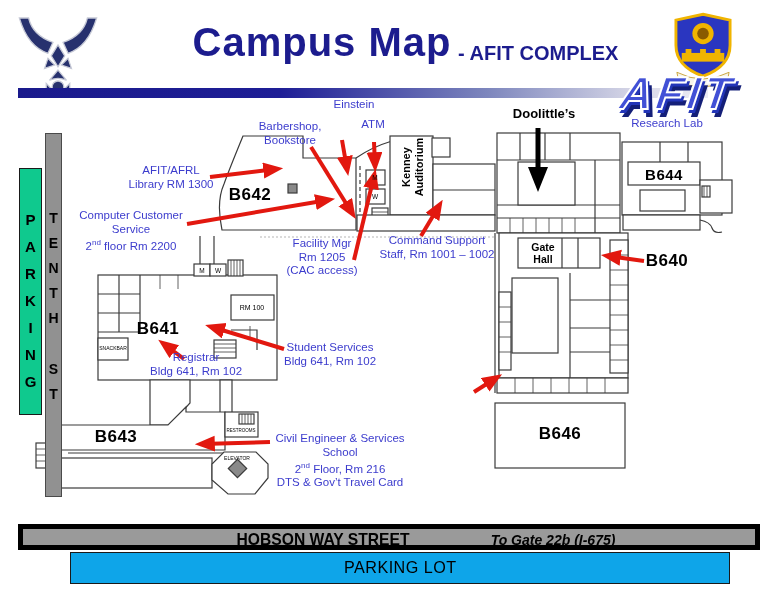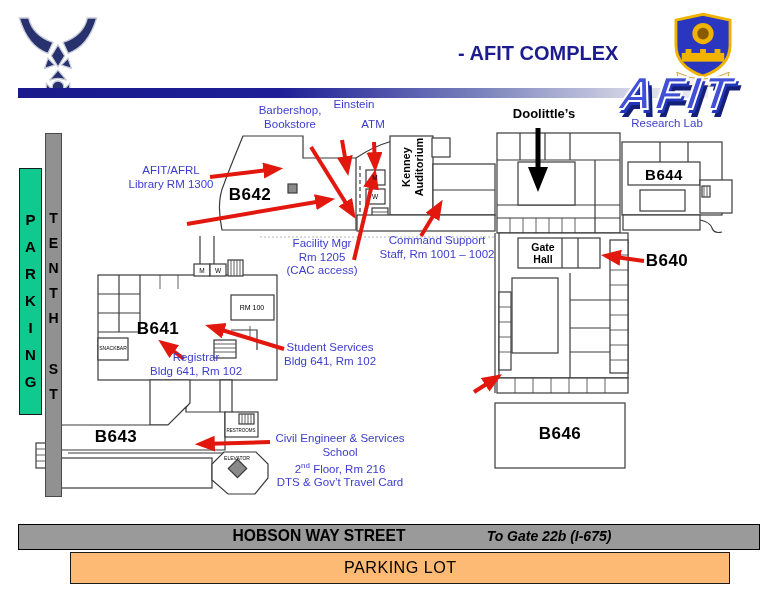--- a/index.html
+++ b/index.html
@@ -33,24 +33,24 @@
     background:#9196e1;border:1.5px solid #111;display:flex;align-items:center;justify-content:center;
     font-size:16px;font-weight:bold;letter-spacing:1px;color:#000;}
   
   .vbar{position:absolute;display:flex;flex-direction:column;align-items:center;color:#000;font-weight:bold;}
   #parking-bar{left:19px;top:168px;width:23px;height:247px;background:#0fc98e;border:1px solid #1a1a1a;padding-top:42px;box-sizing:border-box;}
   #tenth-bar{left:45px;top:133px;width:17px;height:364px;background:#919191;border:1px solid #4a4a4a;padding-top:76px;box-sizing:border-box;}
   .vtext{writing-mode:vertical-lr;text-orientation:upright;font-size:15px;letter-spacing:10px;line-height:1;}
   #tenth-bar .vtext{font-size:14px;letter-spacing:9px;}
   #tenth-gap{height:26px;}
   
-  #hobson-bar{left:18px;top:524px;width:742px;height:26px;background:#9a9a9a;border:1px solid #000000;box-sizing:border-box;}
+  #hobson-bar{left:18px;top:524px;width:742px;height:26px;background:#9a9a9a;border:5px solid #000000;box-sizing:border-box;}
   #hobson-name{position:absolute;left:300px;top:1px;transform:translateX(-50%) scaleX(0.92);font-size:17px;font-weight:bold;color:#000;white-space:nowrap;}
   #gate-label{position:absolute;left:530px;top:3px;transform:translateX(-50%);font-size:14px;font-weight:bold;font-style:italic;color:#000;white-space:nowrap;}
-  #parkinglot-bar{left:70px;top:552px;width:660px;height:32px;background:#fdba74;border:1.5px solid #1a1a1a;
+  #parkinglot-bar{left:70px;top:552px;width:660px;height:32px;background:#0ea5e9;border:1.5px solid #1a1a1a;
     display:flex;align-items:center;justify-content:center;box-sizing:border-box;}
   #parkinglot-bar span{font-size:17px;color:#000;transform:scaleX(0.95);letter-spacing:0.5px;}
 </style>
 </head>
 <body>
 
 <div id="slide">
 
   <svg id="mapsvg" viewBox="0 0 768 594">
     <defs>
@@ -192,20 +192,21 @@
       <path d="M50,34 L58,47 L50,60 L42,47 Z"></path>
       <path d="M38,50 L46,58 L34,62 Z"></path>
       <path d="M62,50 L54,58 L66,62 Z"></path>
       <path d="M50,64 L60,76 Q50,72 40,76 Z"></path>
       <circle cx="50" cy="84" r="7"></circle>
       <path d="M36,80 L44,88 L36,92 Z"></path>
       <path d="M64,80 L56,88 L64,92 Z"></path>
     </g>
   </svg>
 
+  <div id="main-title" class="title">Campus Map</div>
   <div id="sub-title" class="title">- AFIT COMPLEX</div>
   <div id="grad-bar" class="abs"></div>
 
   <svg class="abs" style="left:674px;top:12px" width="58" height="78" viewBox="0 0 60 80">
     <path d="M30,2 L58,8 V34 Q58,56 30,66 Q2,56 2,34 V8 Z" fill="#2a36c0" stroke="#f0b400" stroke-width="3"></path>
     <circle cx="30" cy="22" r="11" fill="#f0b400"></circle>
     <circle cx="30" cy="22" r="6" fill="#8a5a00"></circle>
     <rect x="8" y="42" width="44" height="9" fill="#f0b400"></rect>
     <path d="M12,38 h6 v4 h-6 z M27,38 h6 v4 h-6 z M42,38 h6 v4 h-6 z" fill="#f0b400"></path>
     <path d="M3,62 Q30,76 57,62 L55,72 Q30,82 5,72 Z" fill="#f6f4ea" stroke="#caa53c" stroke-width="1"></path>
@@ -246,32 +247,37 @@
   </div>
   <div class="room t7" style="left:252px;top:307px">RM 100</div>
   <div class="room t5" style="left:113px;top:348px">SNACKBAR</div>
   <div class="room t45" style="left:241px;top:430px">RESTROOMS</div>
   <div class="room t5" style="left:237px;top:458px">ELEVATOR</div>
   <div class="room t65" style="left:375px;top:177px">M</div>
   <div class="room t65" style="left:375px;top:196px">W</div>
   <div class="room t65" style="left:202px;top:270px">M</div>
   <div class="room t65" style="left:218px;top:270px">W</div>
 
-  <div class="lbl" style="left:290px;top:104px">
+  <div class="lbl" style="left:290px;top:120px">
     <div>Barbershop,</div>
     <div>Bookstore</div>
   </div>
   <div class="lbl" style="left:354px;top:98px">Einstein</div>
   <div class="lbl" style="left:373px;top:118px">ATM</div>
   <div class="lbl blk" style="left:544px;top:107px">Doolittle’s</div>
   <div class="lbl" style="left:667px;top:117px">Research Lab</div>
   <div class="lbl" style="left:171px;top:164px">
     <div>AFIT/AFRL</div>
     <div>Library RM 1300</div>
   </div>
+  <div class="lbl" style="left:131px;top:209px">
+    <div>Computer Customer</div>
+    <div>Service</div>
+    <div><span>2</span><sup>nd</sup><span> floor Rm 2200</span></div>
+  </div>
   <div class="lbl" style="left:322px;top:237px">
     <div>Facility Mgr</div>
     <div>Rm 1205</div>
     <div>(CAC access)</div>
   </div>
   <div class="lbl" style="left:437px;top:234px">
     <div>Command Support</div>
     <div>Staff, Rm 1001 – 1002</div>
   </div>
   <div class="lbl" style="left:196px;top:351px">

